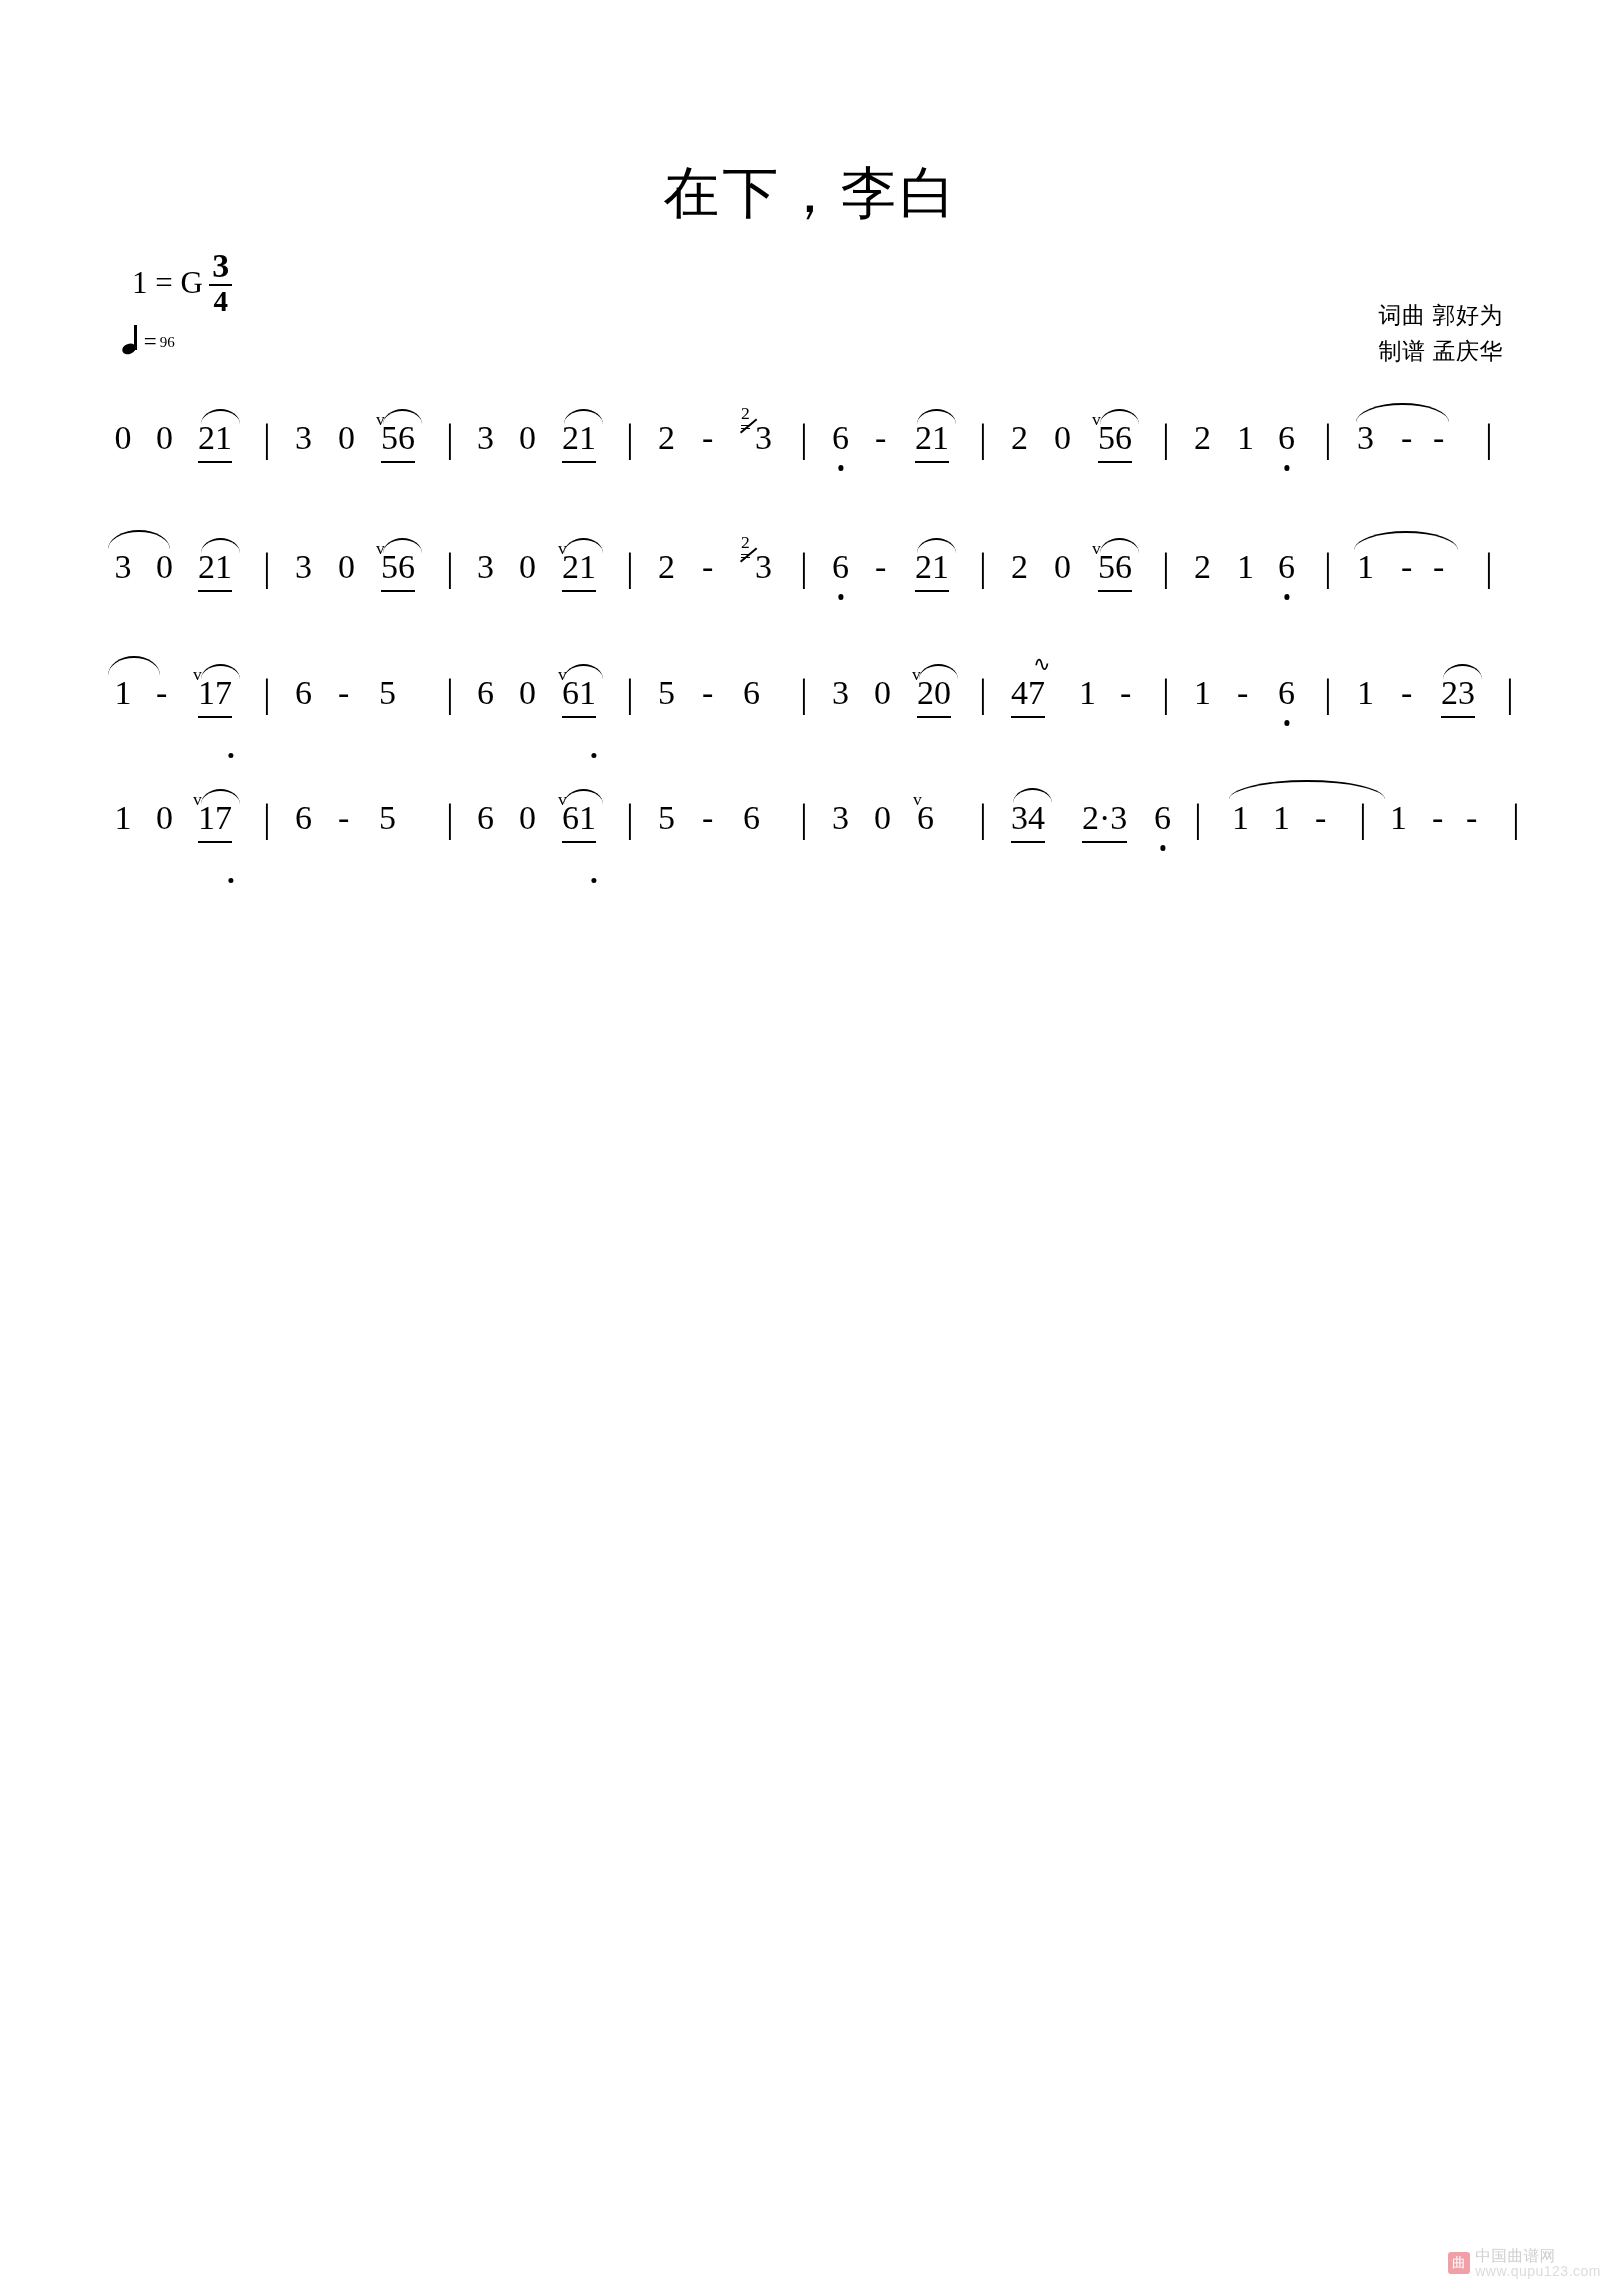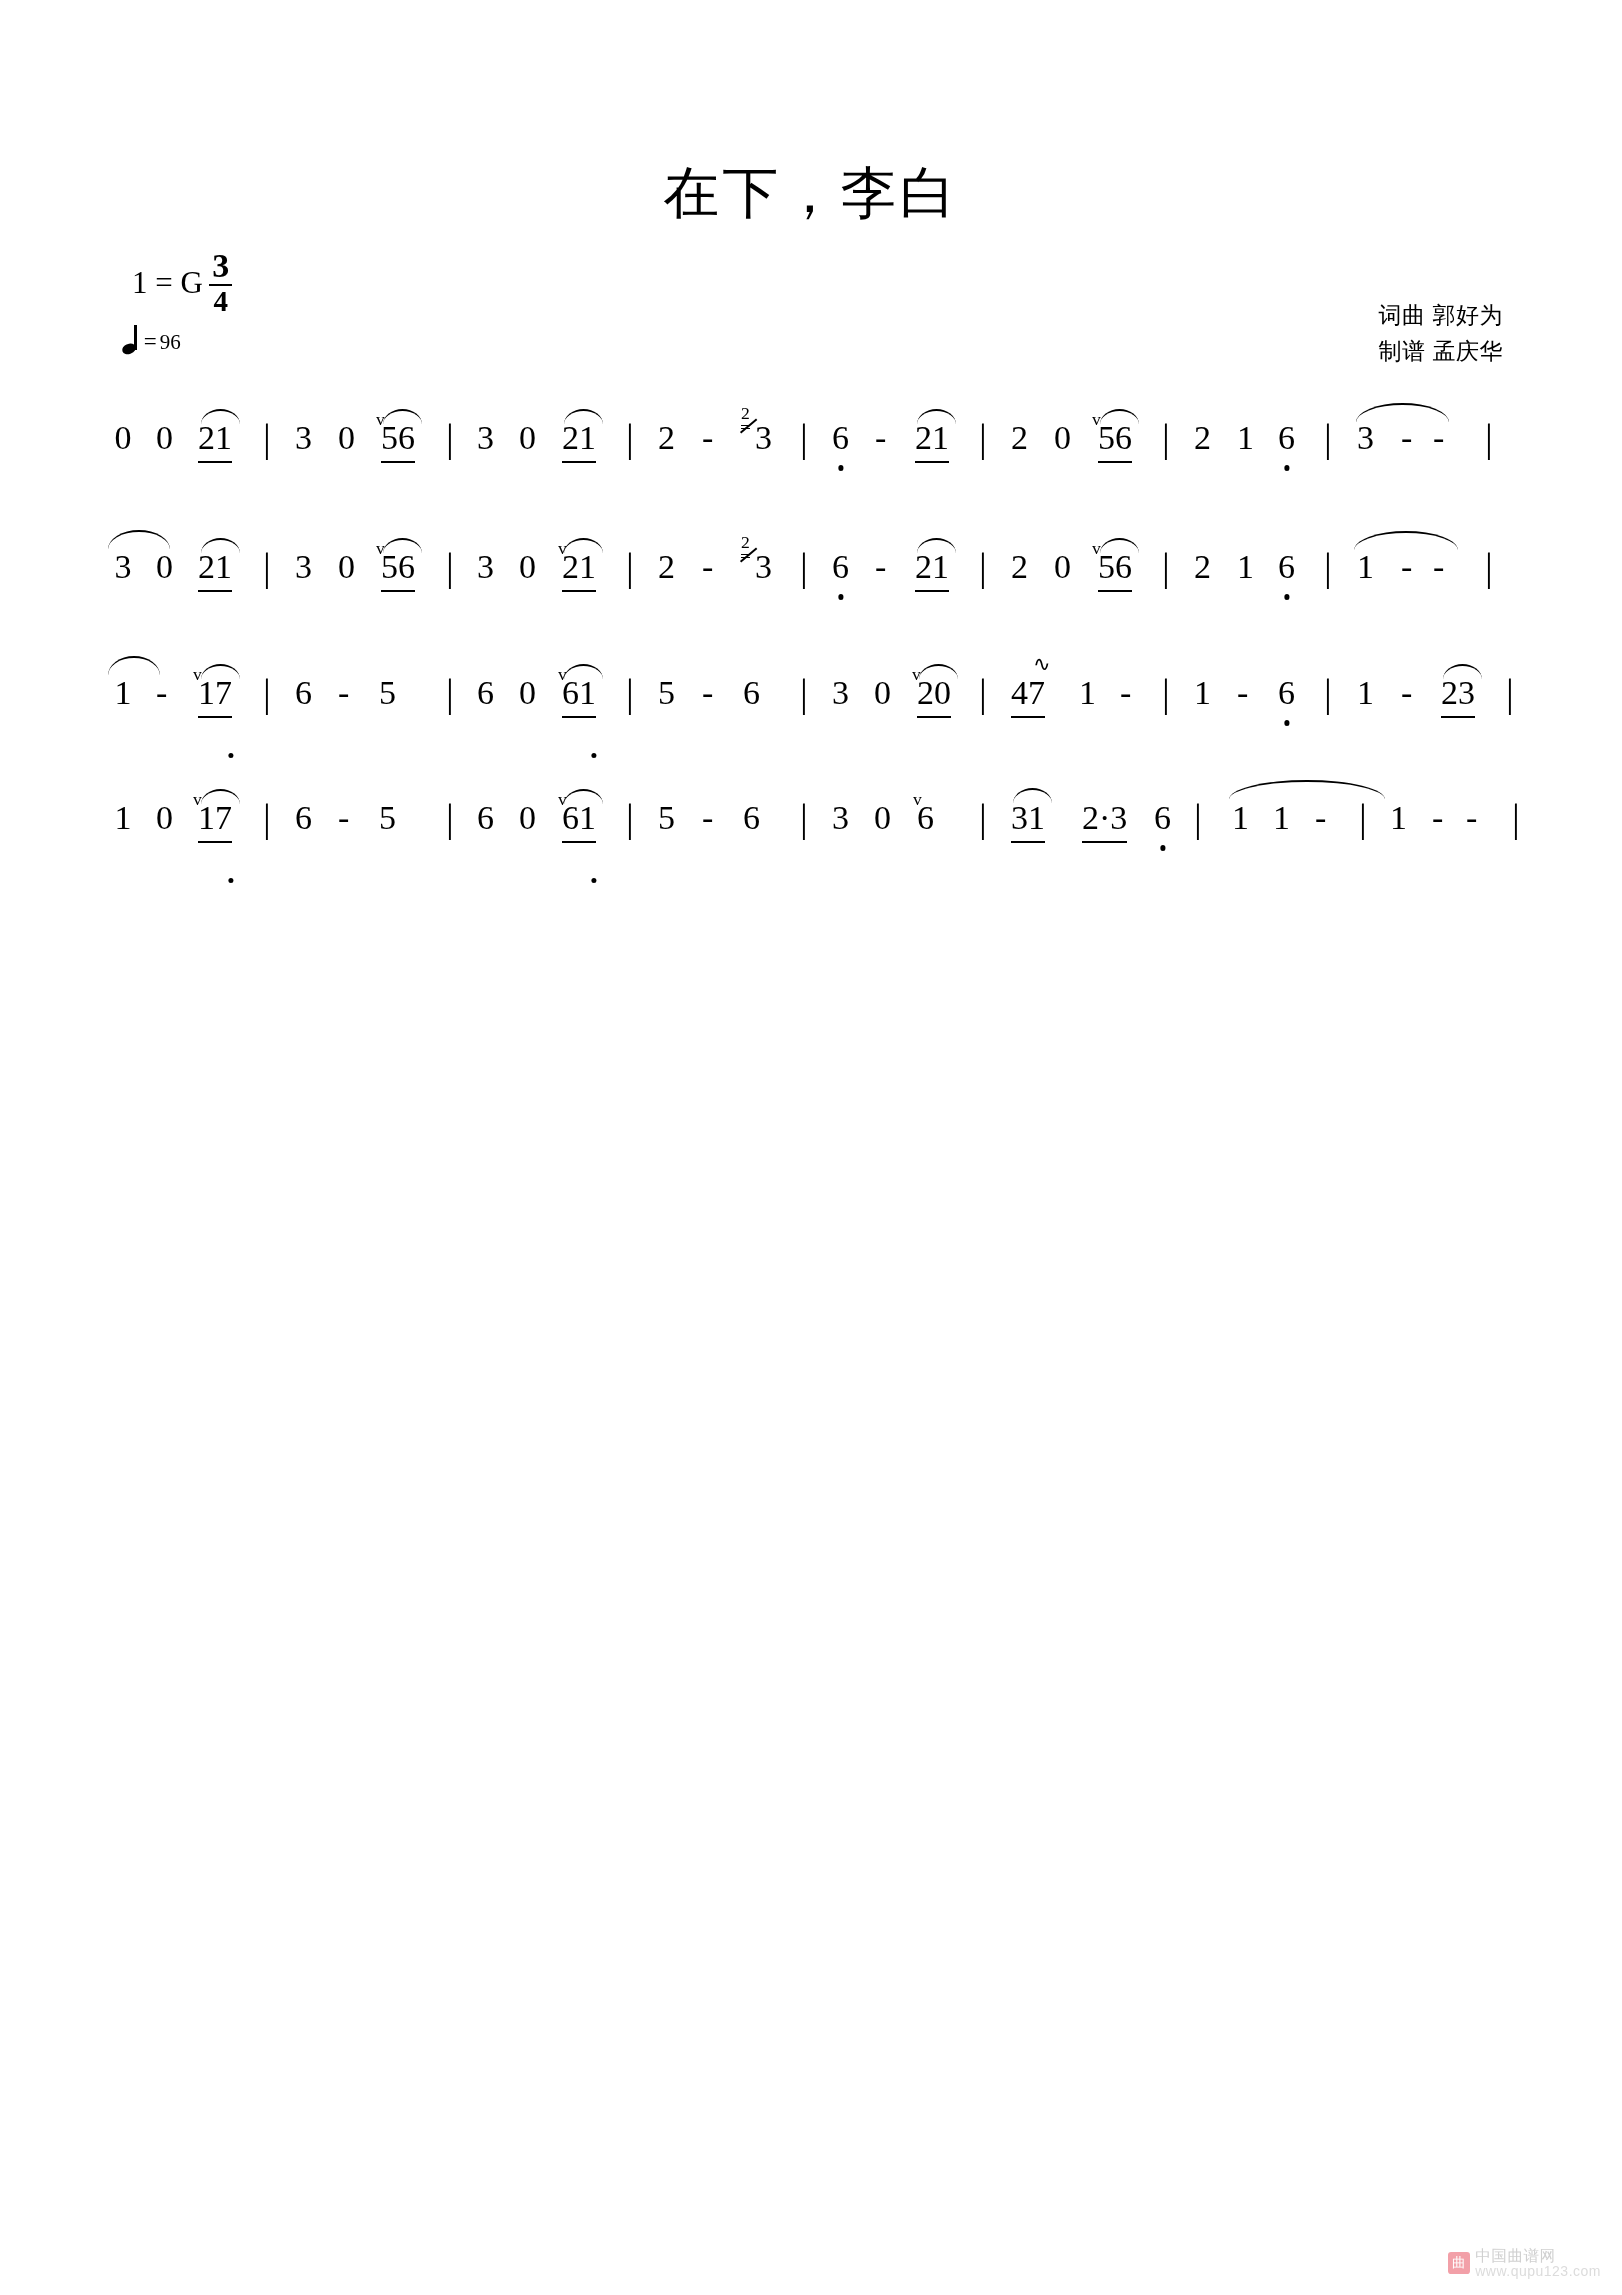--- a/index.html
+++ b/index.html
@@ -96,21 +96,21 @@
   .tempo .quarter::after {
     content: "";
     position: absolute;
     left: 12px;
     bottom: 7.3px;
     width: 2.6px;
     height: 25px;
     background: #000;
   }
   .tempo .eq { font-size: 23px; margin-right: 3.1px; }
-  .tempo .bpm { font-size: 21px; }
+  .tempo .bpm { font-size: 15px; }
 
   .credits {
     position: absolute;
     right: 119px;
     top: 298px;
     text-align: right;
     font-family: "Liberation Sans", sans-serif;
     font-size: 23px;
     line-height: 1.55;
     letter-spacing: 0.5px;
@@ -458,21 +458,21 @@
     <span class="glyph num" style="left:639px; top:21px;">6</span>
     <span class="glyph bar" style="left:696px; top:18px;">|</span>
 
     <span class="glyph num" style="left:728px; top:21px;">3</span>
     <span class="glyph num" style="left:770px; top:21px;">0</span>
     <span class="vmark" style="left:809px; top:11.4px;">v</span>
     <span class="glyph num" style="left:813px; top:21px;">6</span>
     <span class="glyph bar" style="left:875px; top:18px;">|</span>
 
     <span class="arc" style="left:909px; top:8.3px; width:39px;"></span>
-    <span class="glyph num ul" style="left:907px; top:21px;">31</span>
+    <span class="glyph num ul" style="left:907px; top:21px;">34</span>
     <span class="glyph num ul" style="left:978px; top:21px;">2·3</span>
     <span class="glyph num" style="left:1050px; top:21px;">6<span class="dotlow"></span></span>
     <span class="glyph bar" style="left:1090px; top:18px;">|</span>
 
     <span class="arc wide" style="left:1125px; top:0px; width:156px;"></span>
     <span class="glyph num" style="left:1128px; top:21px;">1</span>
     <span class="glyph num" style="left:1169px; top:21px;">1</span>
     <span class="glyph dash" style="left:1211px; top:21px;">-</span>
     <span class="glyph bar" style="left:1255px; top:18px;">|</span>
 

